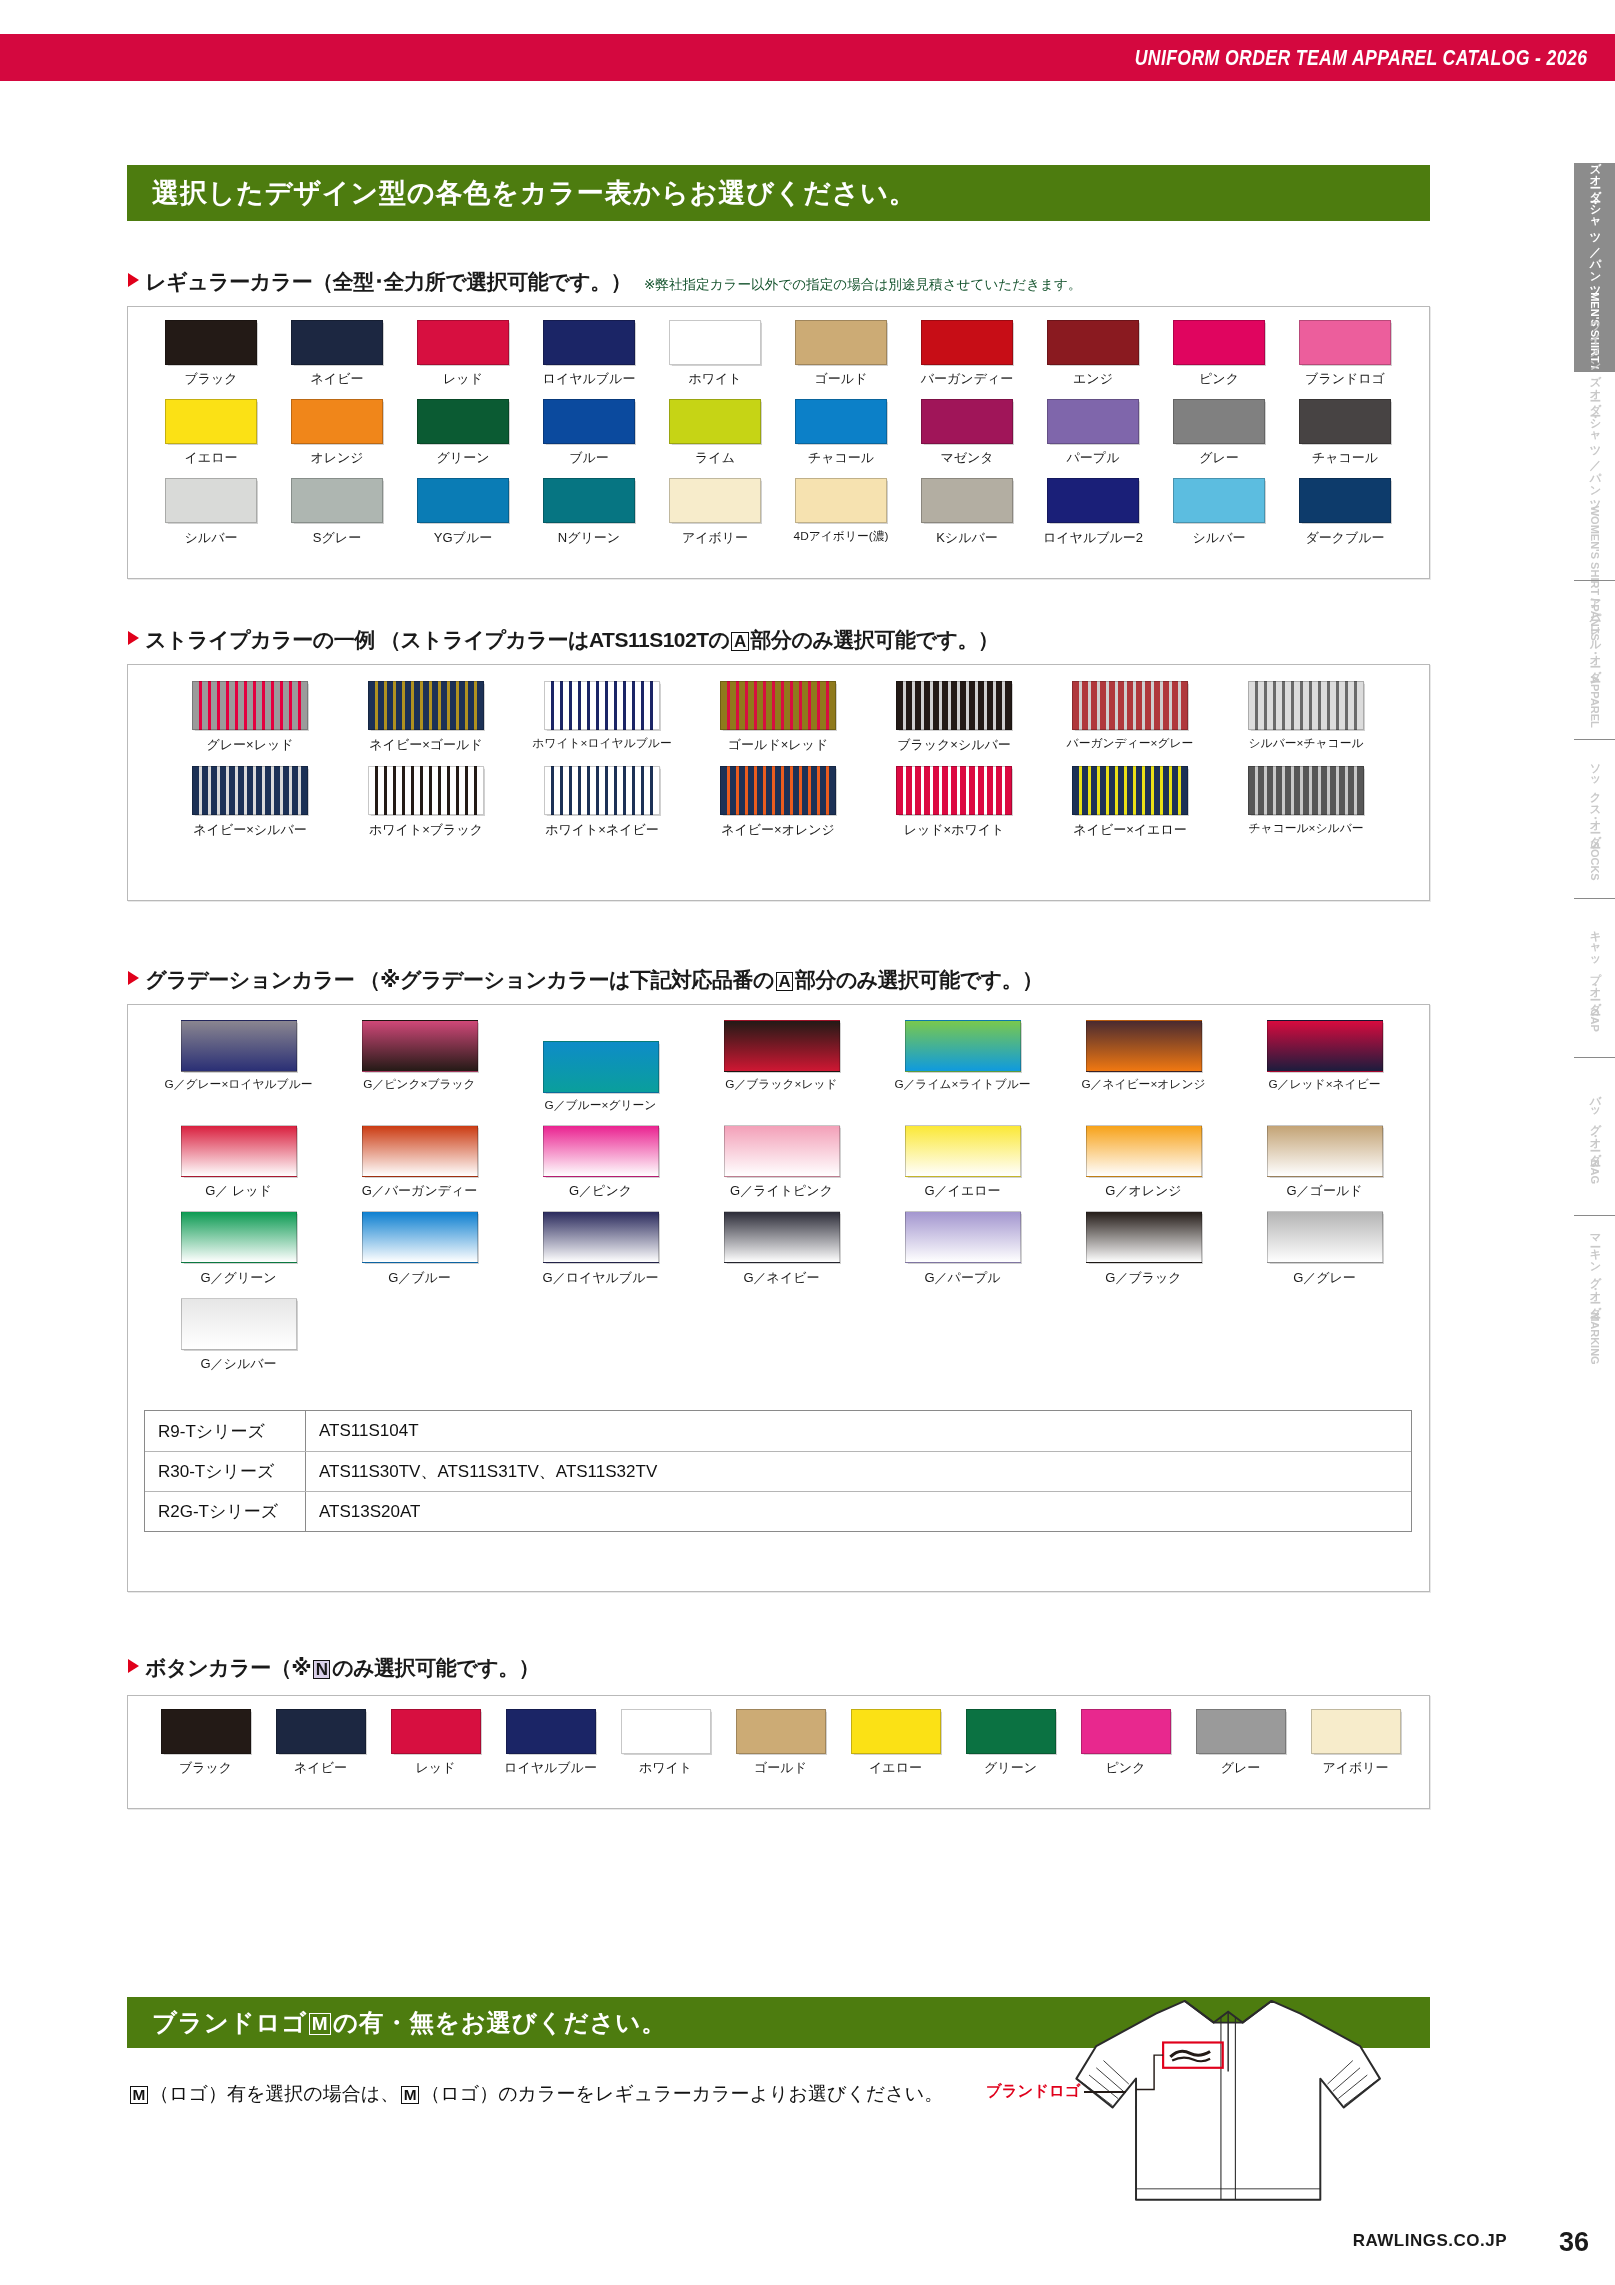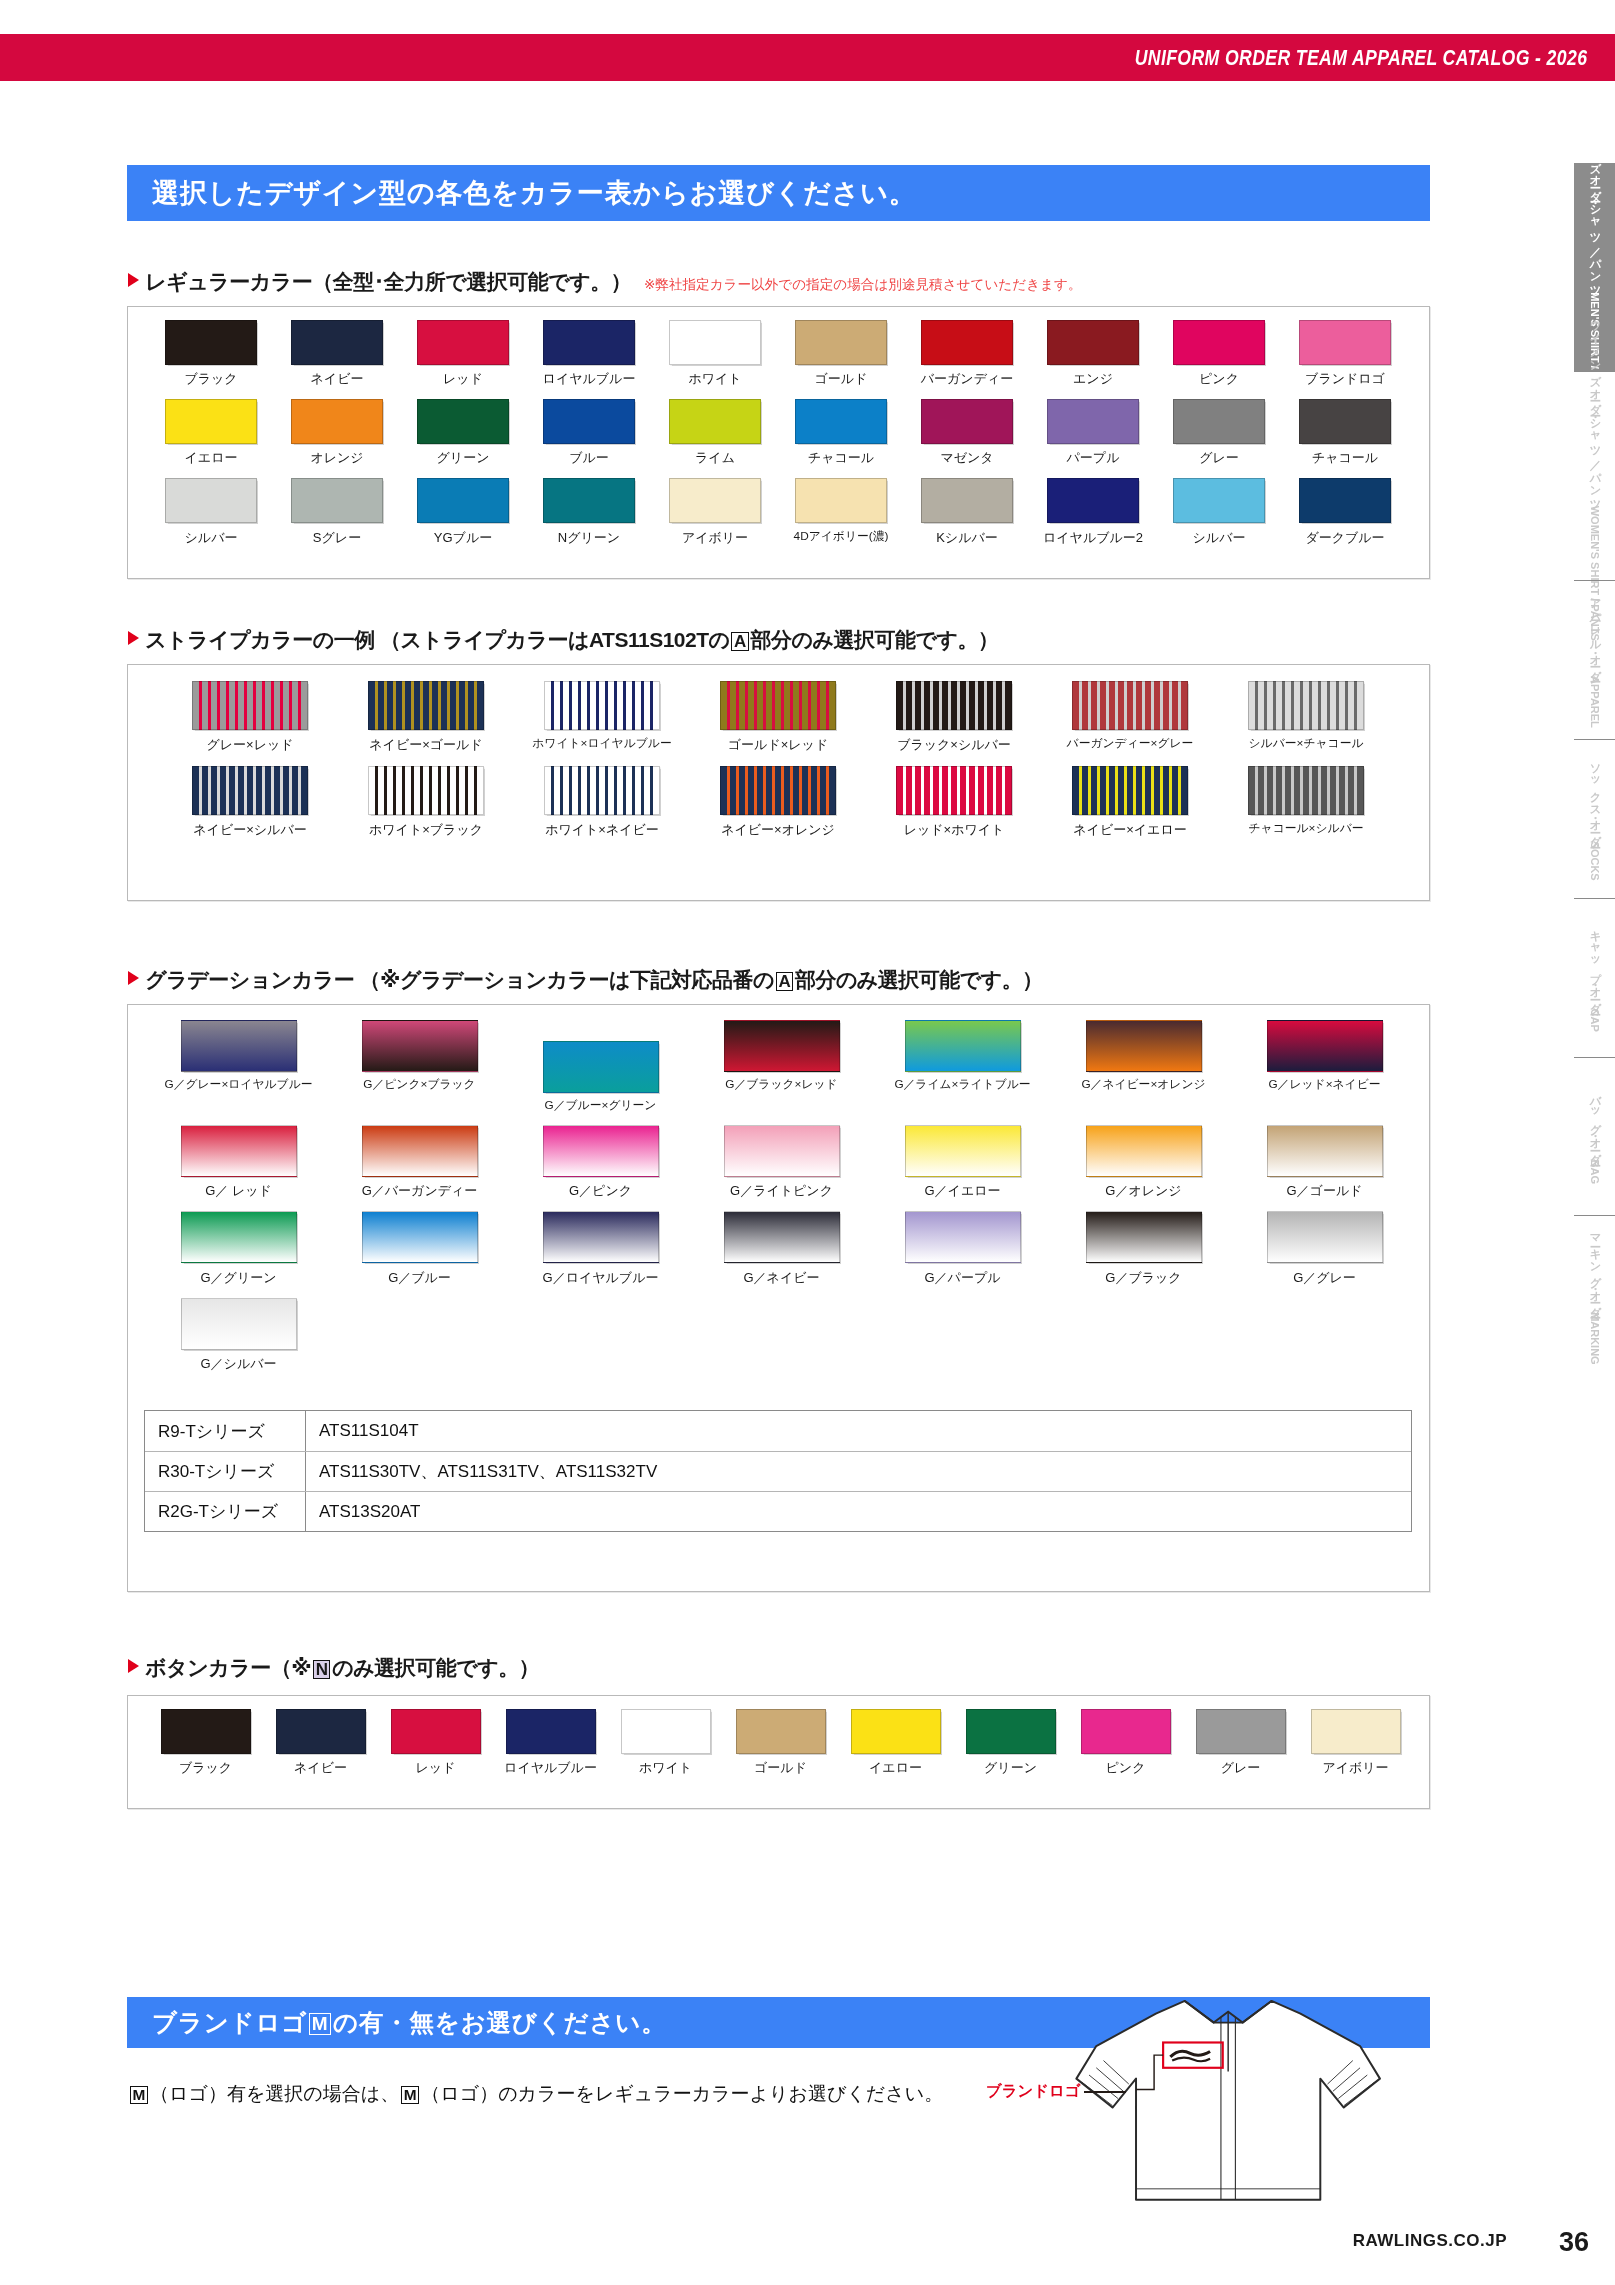--- a/index.html
+++ b/index.html
@@ -19,39 +19,39 @@
   }
   .top-banner-text {
     color: #ffffff; font-weight: bold; font-style: italic;
     font-size: 22.6px; letter-spacing: 0.5px; margin-right: 29px;
     transform: scaleX(.78); transform-origin: right center;
     white-space: nowrap;
   }
 
   
   .black-bar {
-    background: #3b82f6; color:#fff;
+    background: #4d7c0f; color:#fff;
     display:flex; align-items:center;
     font-weight:bold;
   }
   .black-bar .bar-text { font-size: 27px; letter-spacing: 0.9px; padding-left: 25px; }
 
   
   .arrow-head { display:flex; align-items:baseline; }
   .arrow-head .tri {
     width:0;height:0;border-left:11px solid #e0001b;
     border-top:7.2px solid transparent;border-bottom:7.2px solid transparent;
     margin-right:6.3px; position:relative; top:-1.8px;
   }
   .arrow-head .main {
     font-size:21px; font-weight:bold; color:#1a1a1a; letter-spacing:-0.5px;
     white-space:nowrap;
   }
   .arrow-head .note {
-    font-size:13.6px; color:#ef4444; margin-left:12.7px; white-space:nowrap;
+    font-size:13.6px; color:#14532d; margin-left:12.7px; white-space:nowrap;
   }
   .boxchar {
     display:inline-block; border:1.8px solid #111; padding:0 1.8px;
     font-size:17px; line-height:1.05; margin:0 1.8px; font-weight:bold;
     vertical-align: middle;
   }
   .boxchar.lav { background:#d9cfe8; }
 
   
   .panel {

